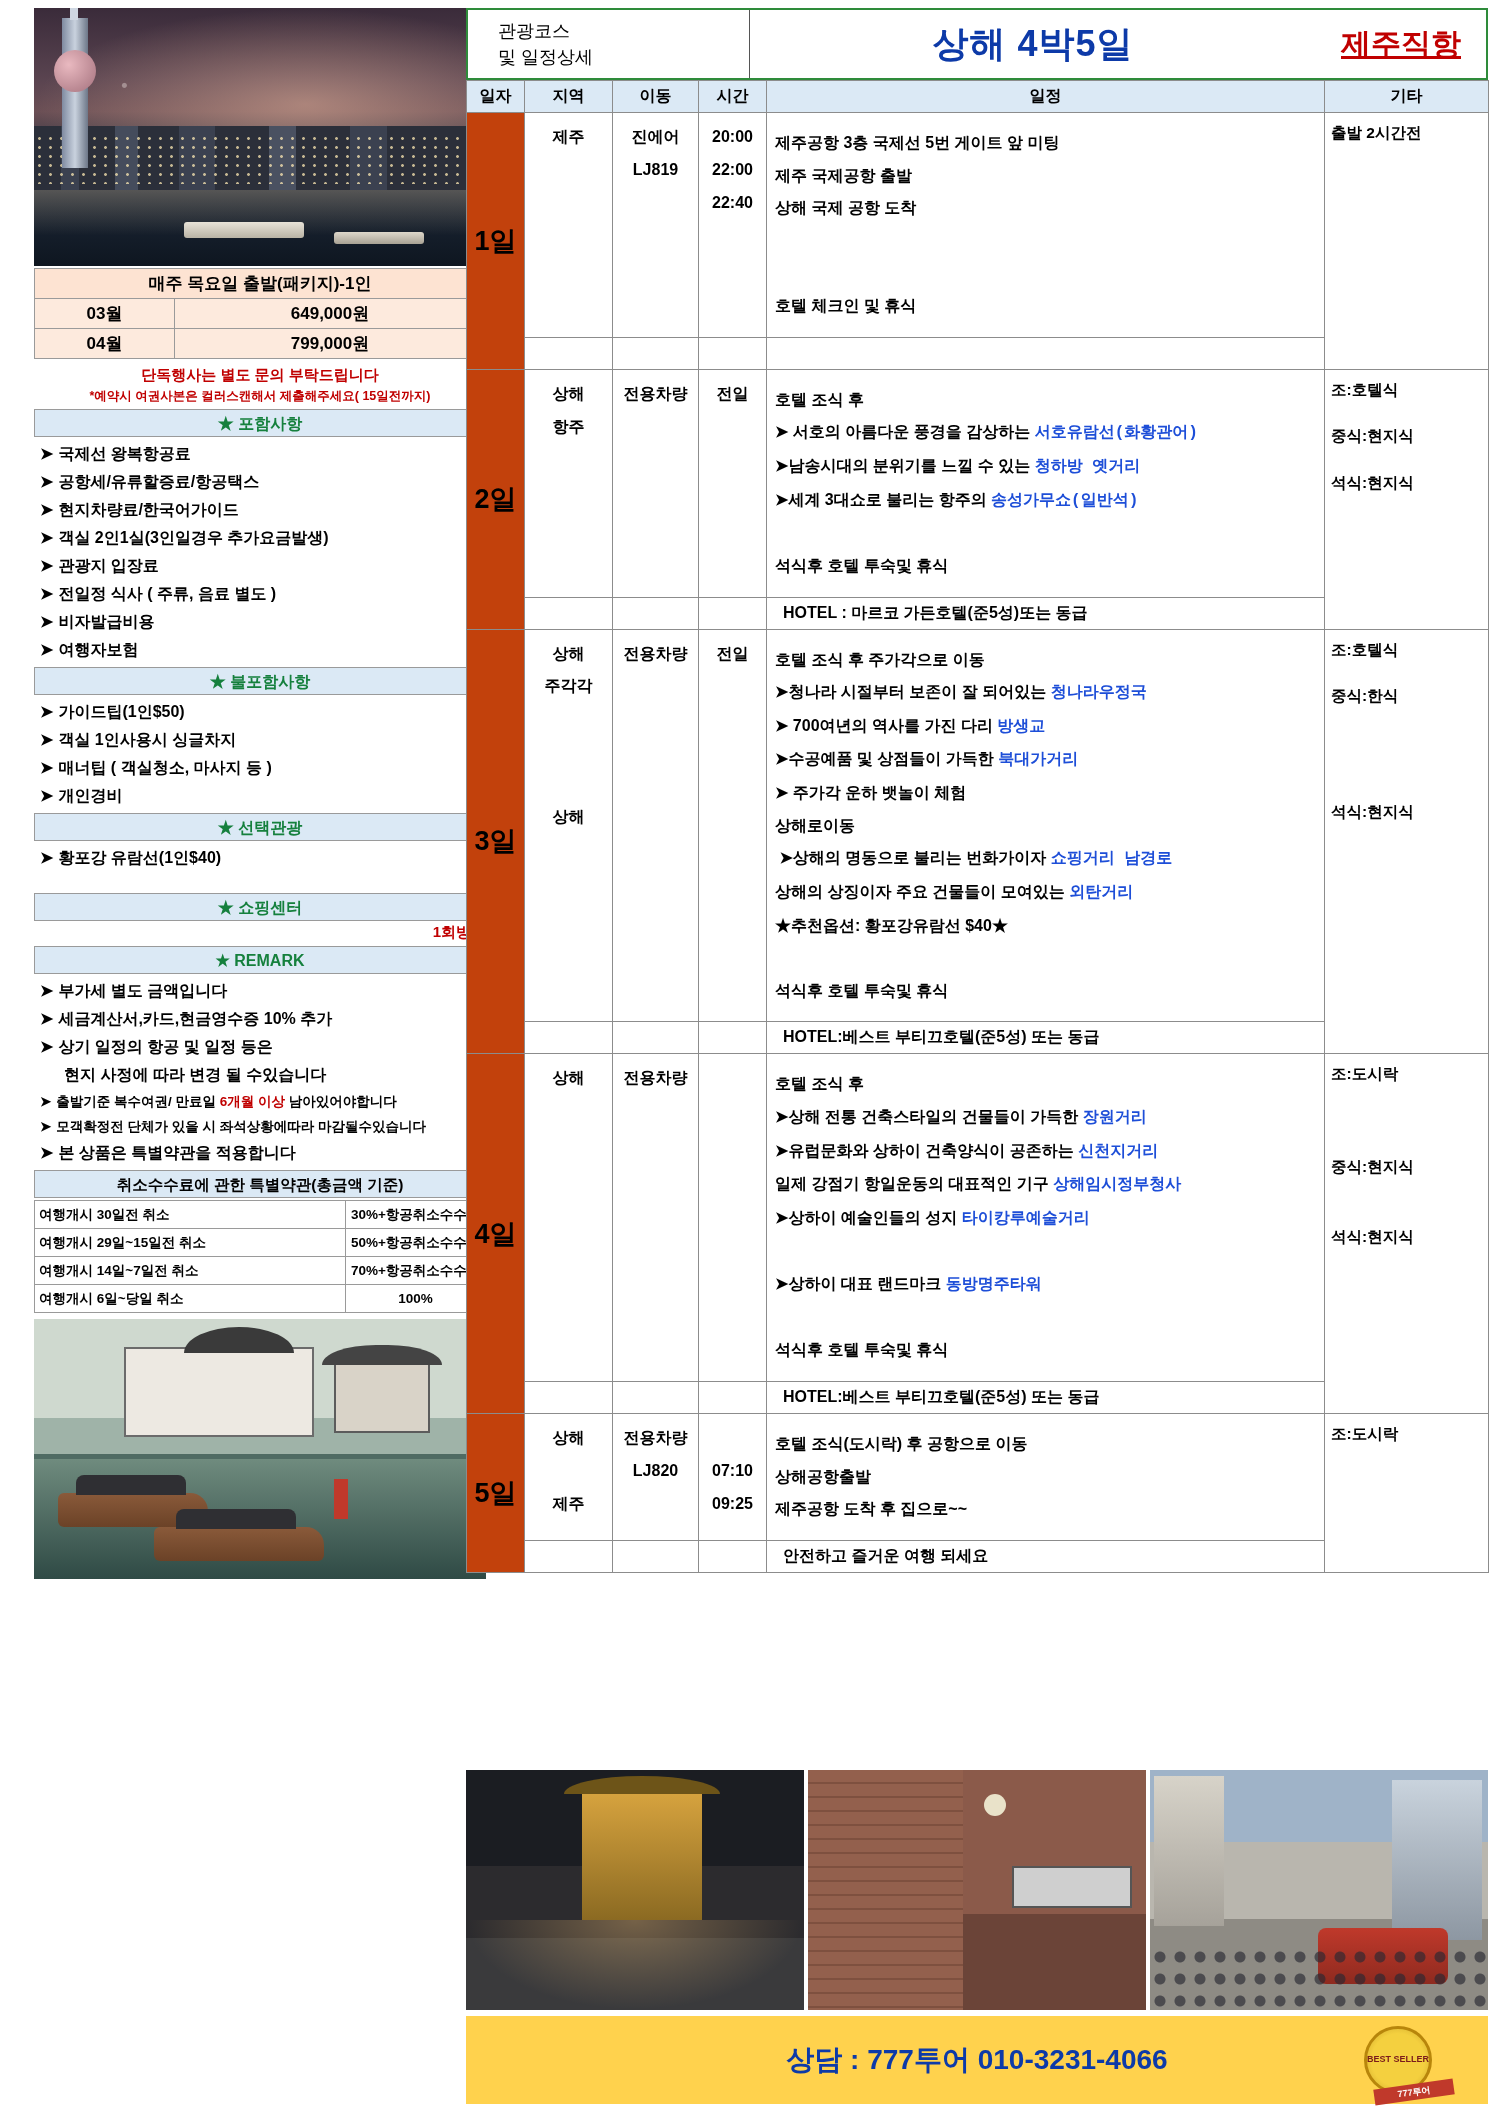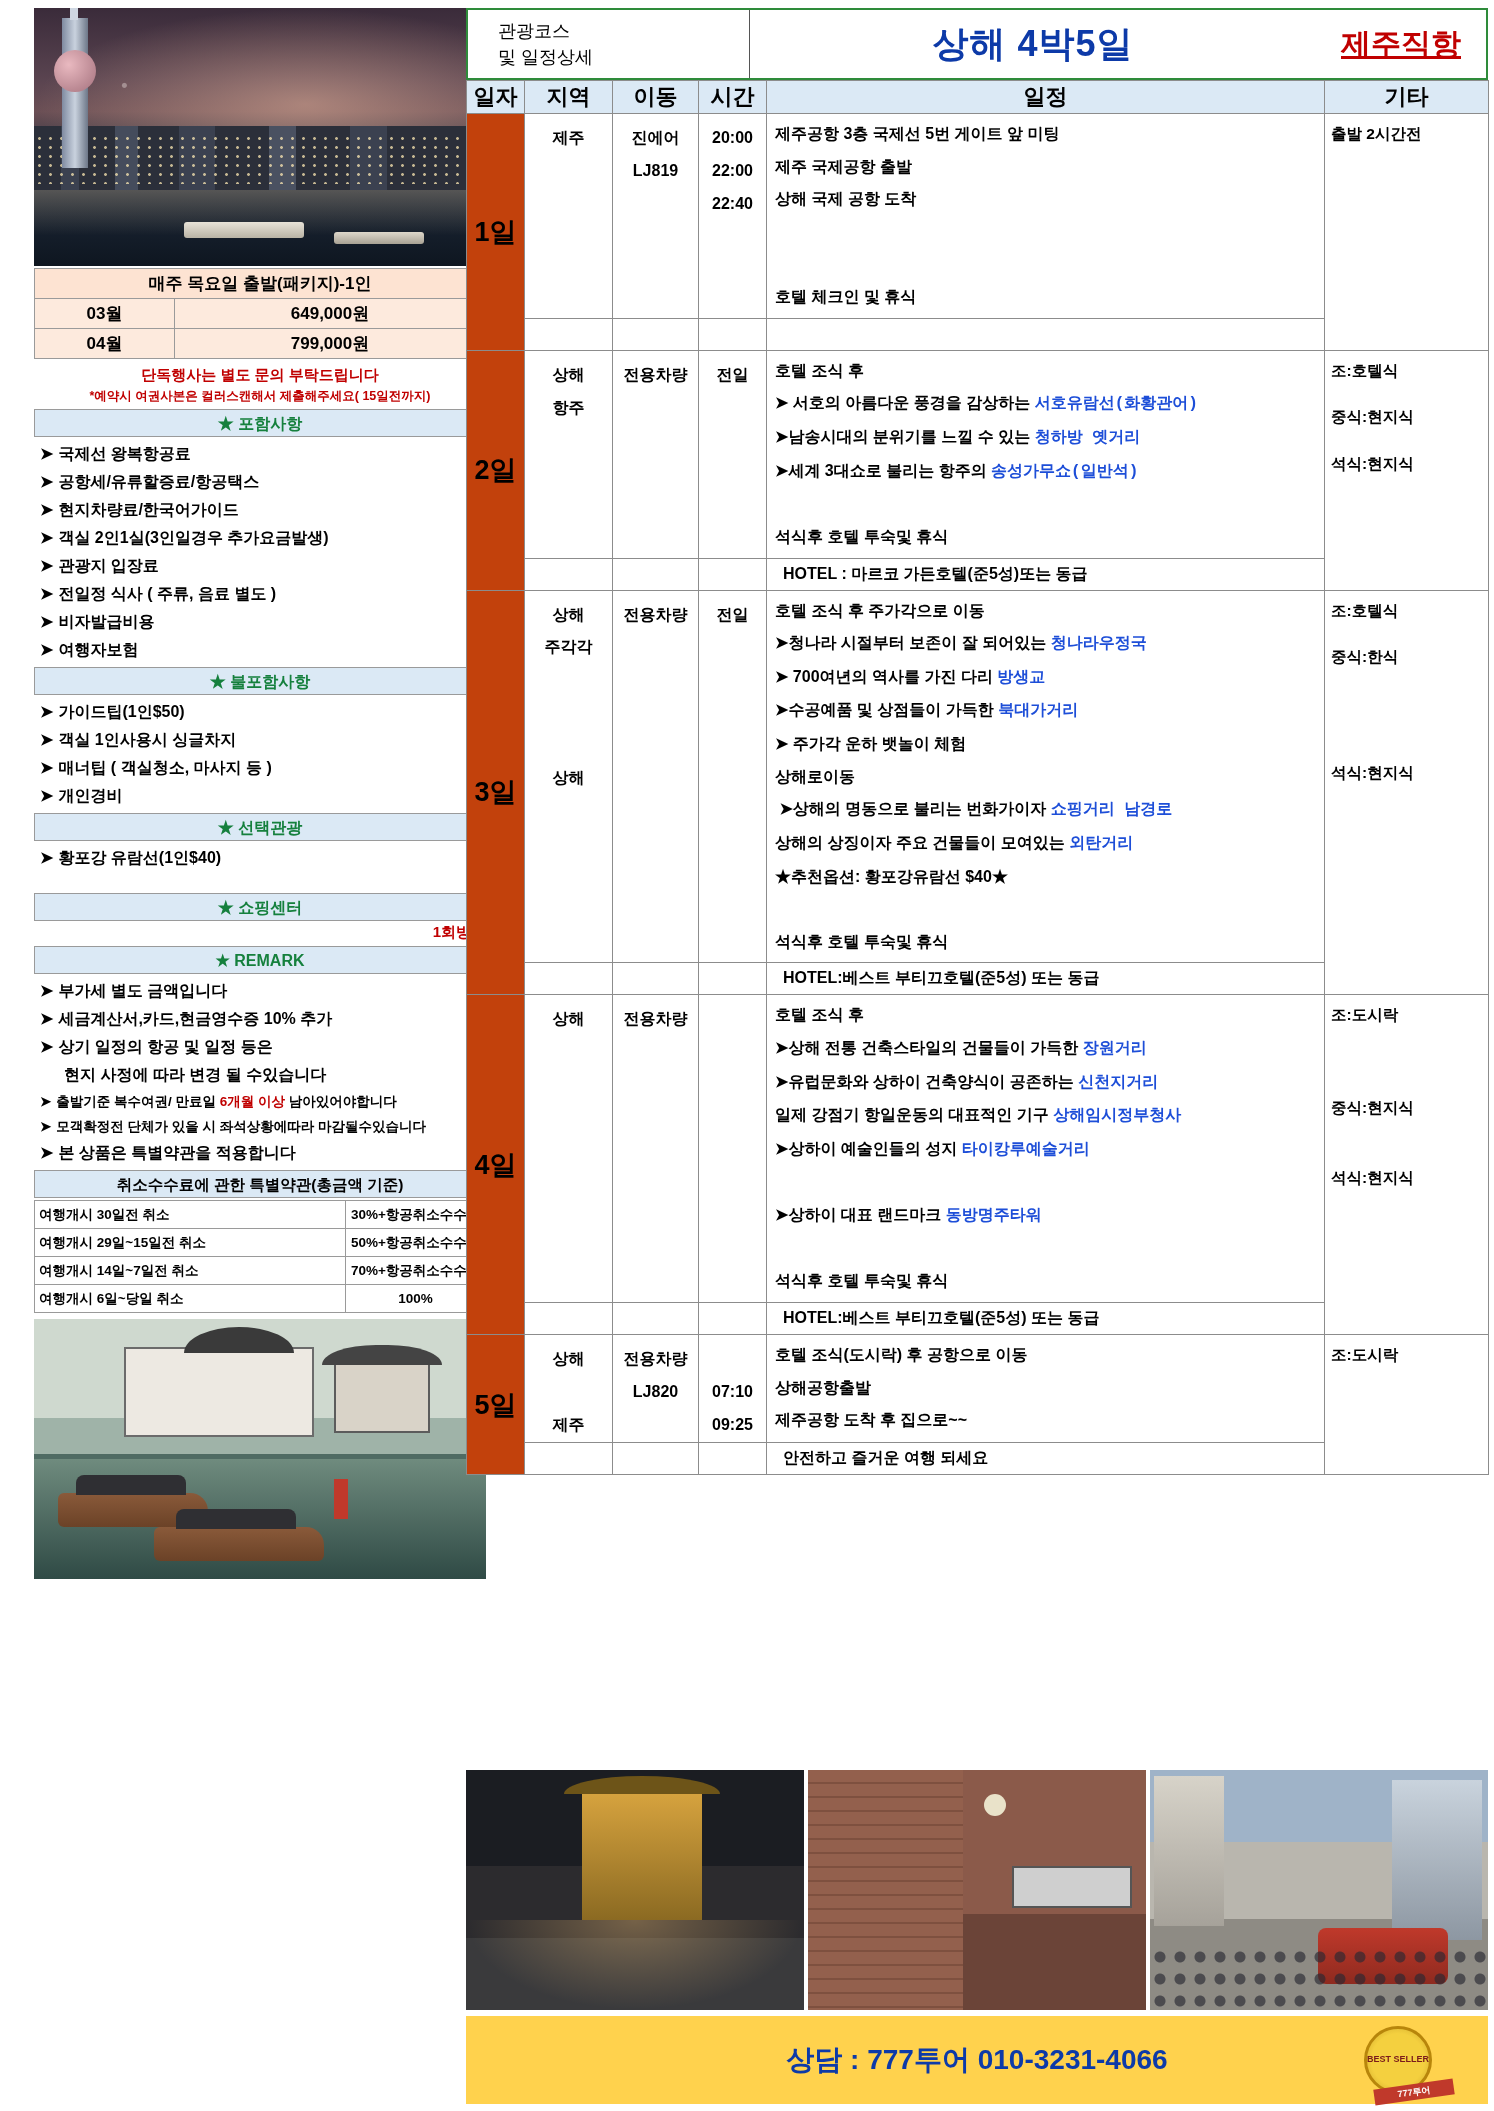--- a/index.html
+++ b/index.html
@@ -179,39 +179,39 @@
     letter-spacing:1px;
   }
   .title-bar .tb-right{
     width:170px; display:flex; align-items:center; justify-content:center;
     font-size:30px; font-weight:bold; color:#c00000;text-decoration:underline;
   }
 
   table.itin { border-collapse:collapse; width:1022px; table-layout:fixed; }
   table.itin th, table.itin td { border:1px solid #8c8c8c; }
   table.itin th {
-    background:#dbe9f5; font-size:22px; font-weight:bold; height:32px;
+    background:#dbe9f5; font-size:16px; font-weight:bold; height:32px;
   }
   .c-day   { width:58px; }
   .c-area  { width:88px; }
   .c-move  { width:86px; }
   .c-time  { width:68px; }
   .c-sched { width:558px; }
   .c-etc   { width:164px; }
 
   td.daycell {
     text-align:center; font-size:27px; font-weight:bold; vertical-align:middle;
     background:#c2410c;
   }
   td.area, td.move, td.time {
     text-align:center; font-size:16px; font-weight:bold; vertical-align:top;
     padding-top:8px; line-height:2.05;
   }
   td.area .ln, td.move .ln, td.time .ln { display:block; }
-  td.sched { padding:4px 8px; vertical-align:top; }
+  td.sched { padding:14px 8px; vertical-align:top; }
   td.sched .row { font-size:16px; font-weight:bold; line-height:2.04; white-space:nowrap; }
   td.sched .row .bl { color:#1d4ed8;font-family:Liberation Mono, monospace; }
   td.etc {
     font-size:15.5px; font-weight:bold; vertical-align:top; padding:8px 6px;
     line-height:1.5;
   }
   td.etc .sp { display:block; }
   td.hotel {
     font-size:16px; font-weight:bold; height:32px; padding-left:16px;
   }

